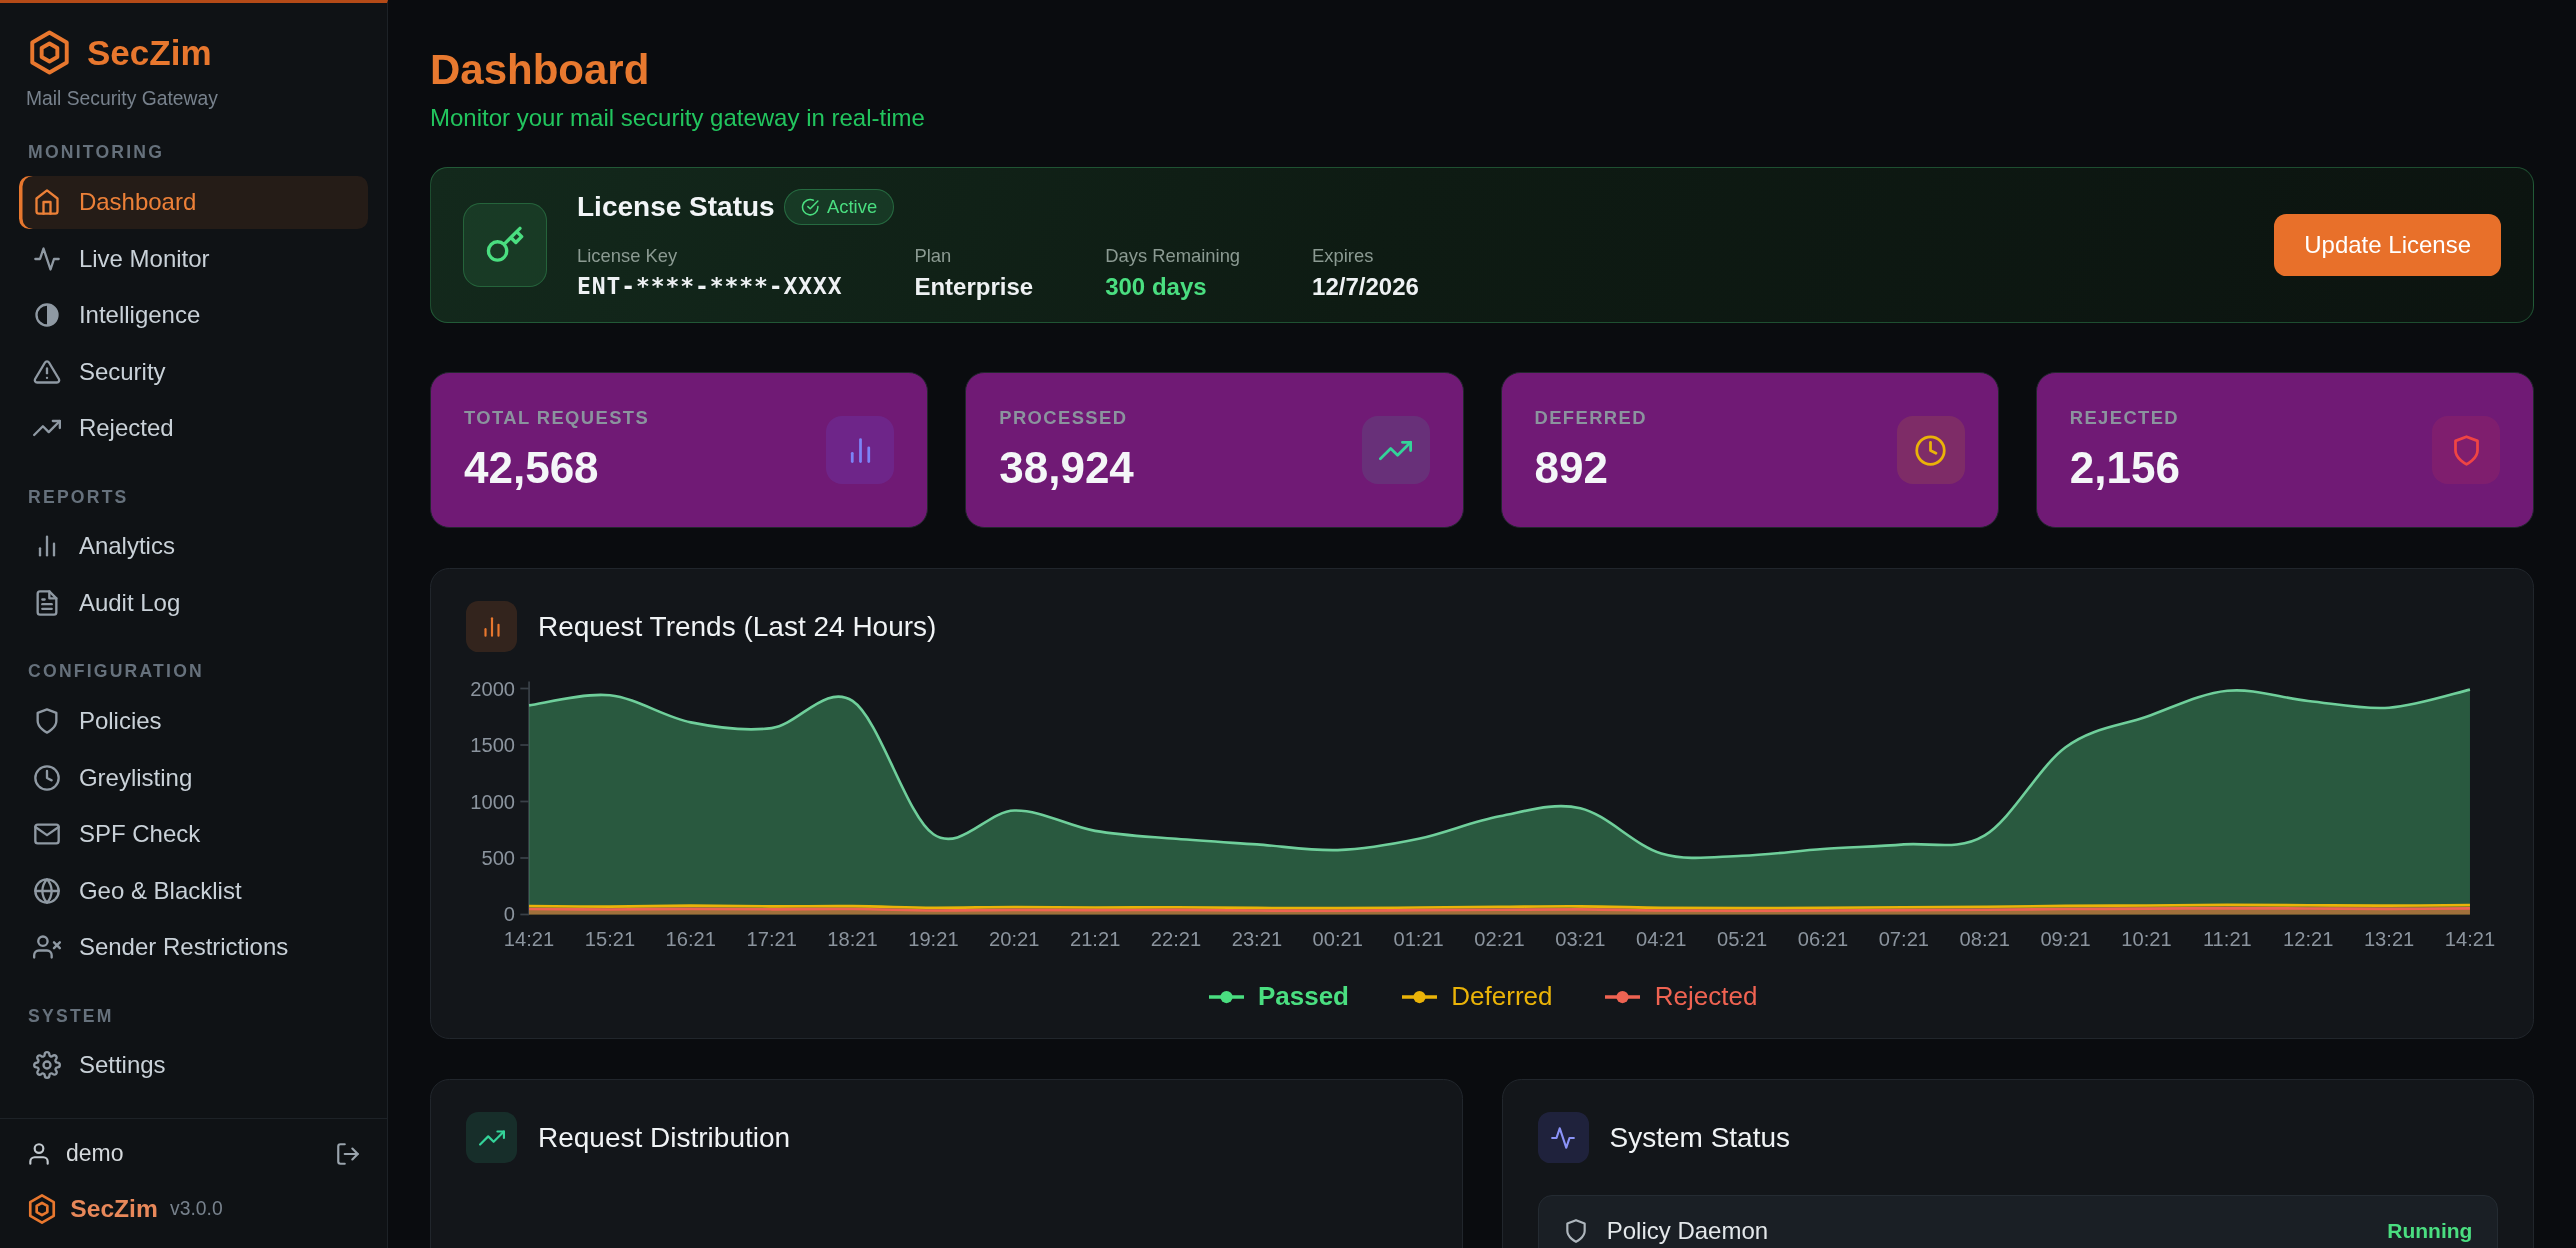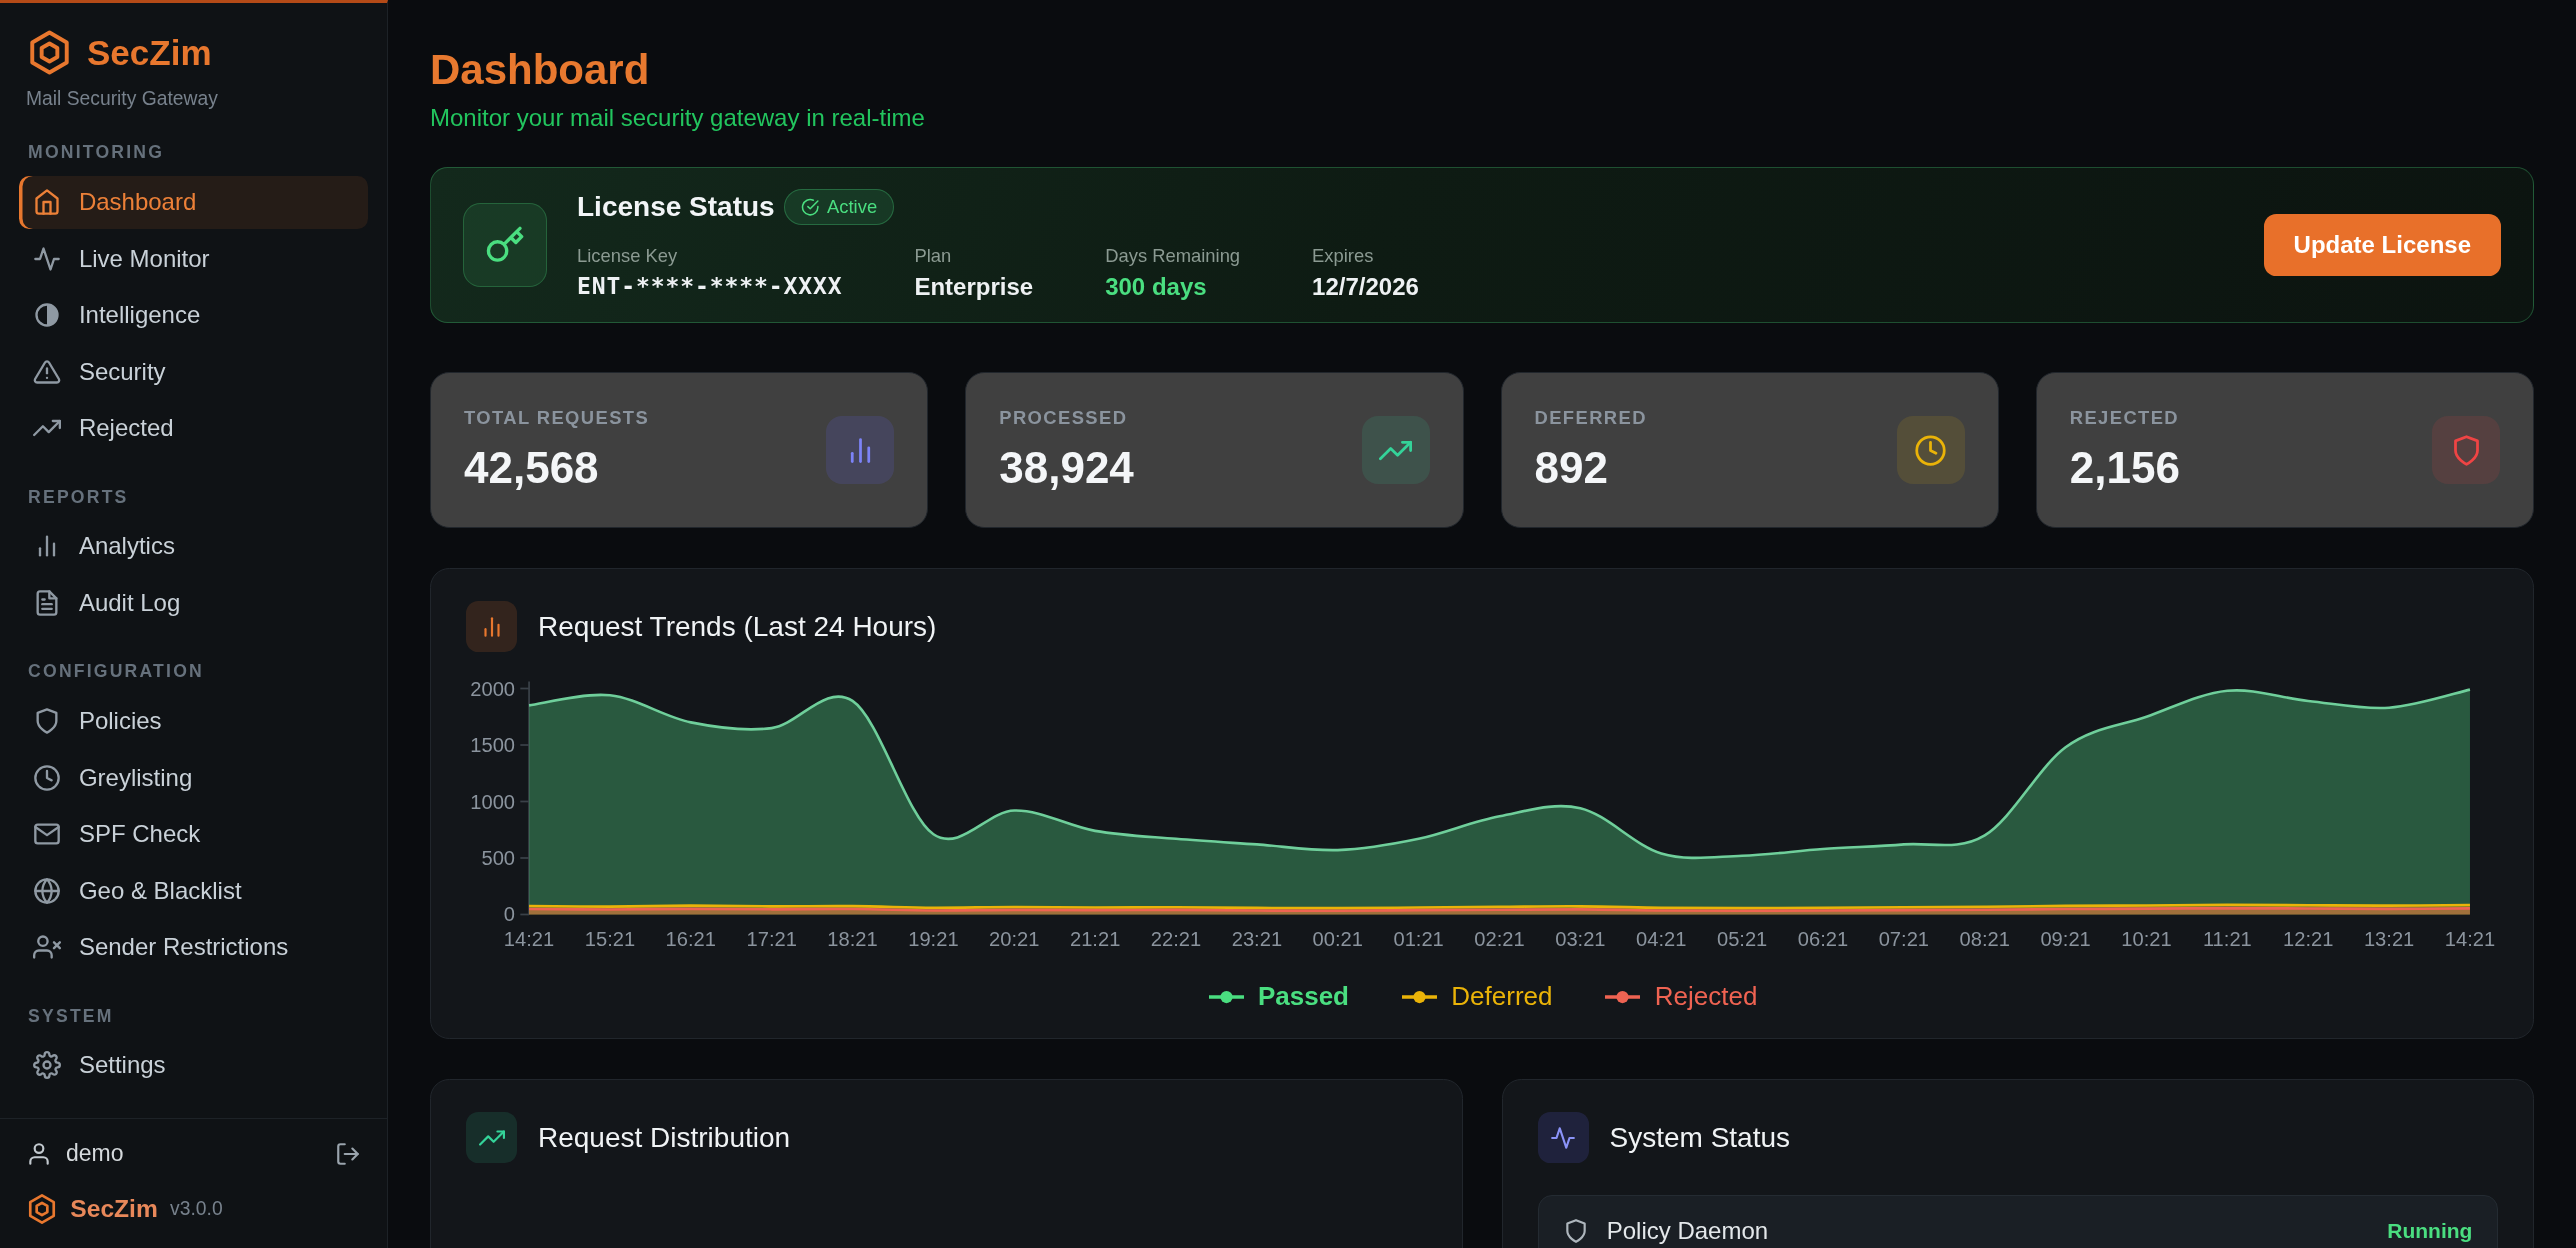--- a/index.html
+++ b/index.html
@@ -55,26 +55,26 @@
   .badge{display:inline-flex;align-items:center;gap:8px;padding:6.1px 16px;
     border-radius:877px;font-size:18.4px;background:rgba(74,222,128,.12);
     color:#4ade80;border:0.9px solid rgba(74,222,128,.30)}
   .badge .ic{width:18.4px;height:18.4px}
   .lic-fields{display:flex;gap:72px;margin-top:19.3px}
   .lic-field .fl{font-size:18.4px;color:#8b9a92}
   .lic-field .fv{margin-top:6.1px;font-size:24px;font-weight:bold;color:#eef1f3}
   .lic-field .fv.mono{font-family:"DejaVu Sans Mono",monospace;font-size:23px;letter-spacing:0.9px}
   .lic-field .fv.green{color:#4ade80}
   .update-btn{margin-left:auto;background:#e8702a;color:#fff;font-size:24px;
-    font-weight:bold;border:none;border-radius:12.3px;padding:17px 30px;cursor:pointer;
+    font-weight:normal;border:none;border-radius:12.3px;padding:17px 30px;cursor:pointer;
     font-family:"Liberation Sans",sans-serif}
 
   
   .stats{display:grid;grid-template-columns:repeat(4,1fr);gap:37px;margin-top:49px}
-  .stat-card{background:#404040;border:0.9px solid #21262c;border-radius:19.3px;
+  .stat-card{background:#701a75;border:0.9px solid #21262c;border-radius:19.3px;
     padding:30px 33px;display:flex;align-items:center;justify-content:space-between;height:156px}
   .stat-label{font-size:18.4px;letter-spacing:1.4px;color:#8b949e;font-weight:bold}
   .stat-value{margin-top:14px;font-size:44px;font-weight:bold;color:#f4f6f8}
   .icon-box{width:68px;height:68px;border-radius:16px;flex:none;
     display:flex;align-items:center;justify-content:center}
   .icon-box .ic{width:33px;height:33px}
 
   
   .trend-card{margin-top:40px;background:#13161a;border:0.9px solid #21262c;
     border-radius:19.3px;padding:32px 35px 26px}

